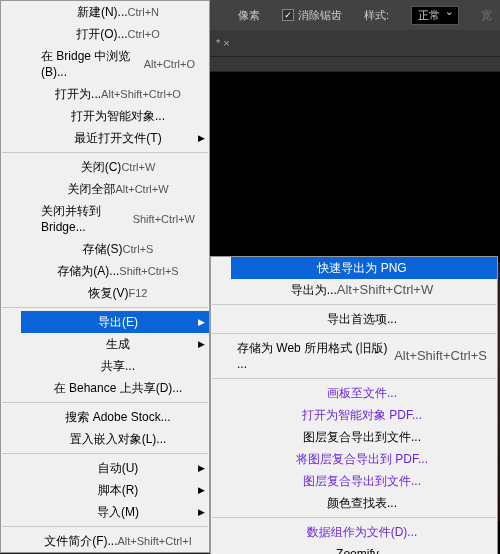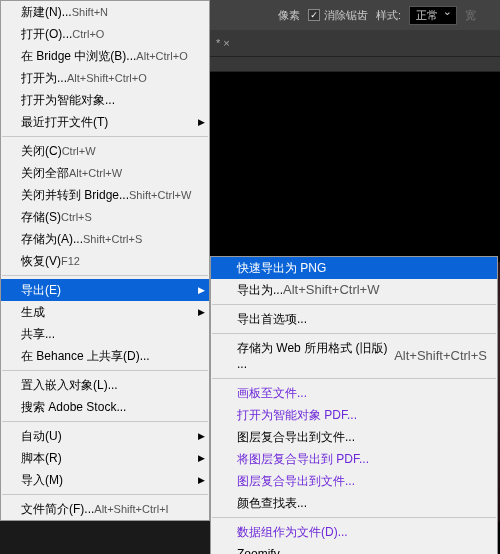--- a/index.html
+++ b/index.html
@@ -1,47 +1,47 @@
 <!DOCTYPE html>
 <html><head>
 <meta charset="utf-8">
 <style>
 * { margin: 0; padding: 0; box-sizing: border-box; font-family: "Microsoft YaHei", Arial, sans-serif; }
 body { width: 500px; height: 554px; background: #1a1a1a; overflow: hidden; position: relative; }
 
 
-.toolbar { height: 30px; background: #424242; display: flex; align-items: center; padding: 0 24px; gap: 8px; color: #ccc; font-size: 11px; }
+.toolbar { height: 30px; background: #424242; display: flex; align-items: center; padding: 0 8px; gap: 22px; color: #ccc; font-size: 11px; }
 .toolbar .spacer { flex: 1; }
 .checkbox { display: inline-flex; align-items: center; gap: 4px; }
 .checkbox-box { width: 12px; height: 12px; border: 1px solid #888; background: #333; display: inline-flex; align-items: center; justify-content: center; color: #fff; font-size: 9px; }
 .select { background: #000000; border: 1px solid #555; padding: 1px 18px 1px 6px; color: #ccc; font-size: 11px; position: relative; }
 .select::after { content: "⌄"; position: absolute; right: 4px; top: -2px; }
 
 
 .doc-tabs { height: 26px; background: #383838; display: flex; align-items: center; padding-left: 210px; color: #aaa; font-size: 11px; }
 .doc-tab { padding: 0 6px; display: flex; align-items: center; gap: 6px; }
 
 
 .ruler { height: 16px; background: #383838; border-top: 1px solid #222; border-bottom: 1px solid #222; }
 
 
 .canvas { position: absolute; top: 72px; left: 210px; right: 0; bottom: 0; background: #000; }
 .canvas .photo-edge { position: absolute; right: 0; top: 190px; width: 16px; height: 260px; background: linear-gradient(180deg, #2a1518 0%, #3a2024 30%, #1a0a0c 100%); }
 
 
 .menu { position: absolute; top: 0; left: 0; width: 210px; background: #f0f0f0; border: 1px solid #999; font-size: 12px; color: #000; z-index: 10; }
-.menu-row { display: flex; justify-content: flex-start; align-items: center; padding: 3px 14px 3px 20px; line-height: 16px; cursor: default; position: relative; }
+.menu-row { display: flex; justify-content: center; align-items: center; padding: 3px 14px 3px 20px; line-height: 16px; cursor: default; position: relative; margin-left: 20px; }
 .menu-row.sel { background: #0a64d8; color: #fff; }
 .menu-sep { height: 1px; background: #c8c8c8; margin: 3px 1px; }
 .shortcut { color: #555; font-size: 11px; }
 .sub-arrow { position: absolute; right: 4px; font-size: 9px; }
 
 
 .submenu { position: absolute; top: 256px; left: 210px; width: 288px; background: #f0f0f0; border: 1px solid #999; font-size: 12px; color: #000; z-index: 11; }
-.submenu .menu-row { padding-left: 26px; padding-right: 10px; }
+.submenu .menu-row { padding-left: 6px; padding-right: 10px; }
 .submenu .shortcut { font-size: 13px; }
 .disabled { color: #6d28d9; }
 
 
 .wm { position: absolute; right: 6px; bottom: 4px; color: #888; font-size: 10px; text-align: right; line-height: 13px; }
 .wm .logo { font-size: 13px; color: #aaa; }
 .wm .logo b { color: #d33; font-weight: normal; }
 </style>
 </head>
 <body>
@@ -66,21 +66,21 @@
 
 <div class="ruler"></div>
 
 <div class="canvas">
   <div class="photo-edge"></div>
 </div>
 
 <div class="menu" id="main-menu">
     <div class="menu-row">
       <span>新建(N)...</span>
-      <span class="shortcut">Shift+N</span>
+      <span class="shortcut">Ctrl+N</span>
     </div>
     <div class="menu-row">
       <span>打开(O)...</span>
       <span class="shortcut">Ctrl+O</span>
     </div>
     <div class="menu-row">
       <span>在 Bridge 中浏览(B)...</span>
       <span class="shortcut">Alt+Ctrl+O</span>
     </div>
     <div class="menu-row">
@@ -129,24 +129,24 @@
       <span class="sub-arrow">▶</span>
     </div>
     <div class="menu-row">
       <span>共享...</span>
     </div>
     <div class="menu-row">
       <span>在 Behance 上共享(D)...</span>
     </div>
     <div class="menu-sep"></div>
     <div class="menu-row">
+      <span>搜索 Adobe Stock...</span>
+    </div>
+    <div class="menu-row">
       <span>置入嵌入对象(L)...</span>
-    </div>
-    <div class="menu-row">
-      <span>搜索 Adobe Stock...</span>
     </div>
     <div class="menu-sep"></div>
     <div class="menu-row">
       <span>自动(U)</span>
       <span class="sub-arrow">▶</span>
     </div>
     <div class="menu-row">
       <span>脚本(R)</span>
       <span class="sub-arrow">▶</span>
     </div>

